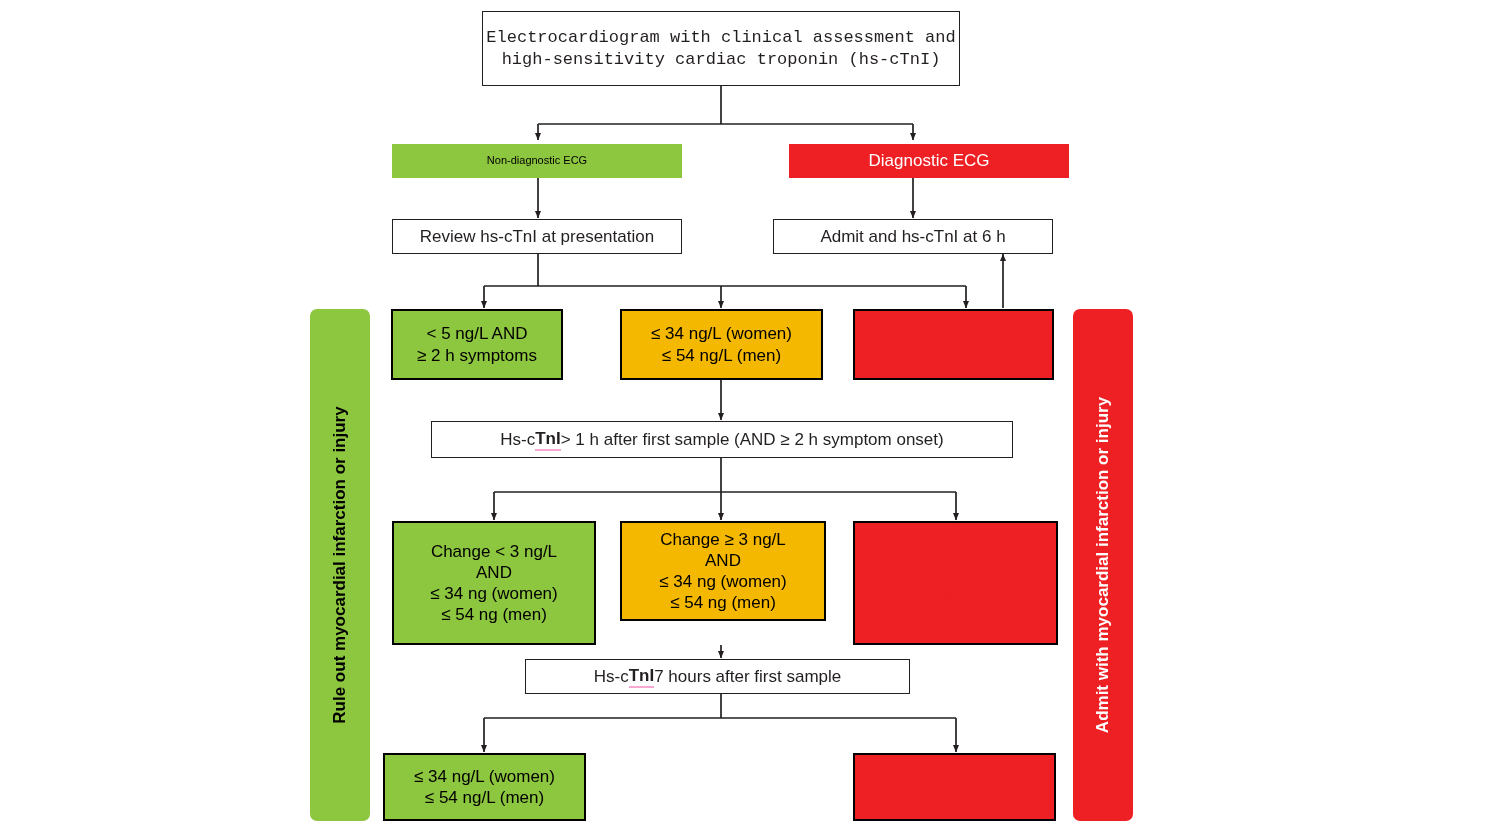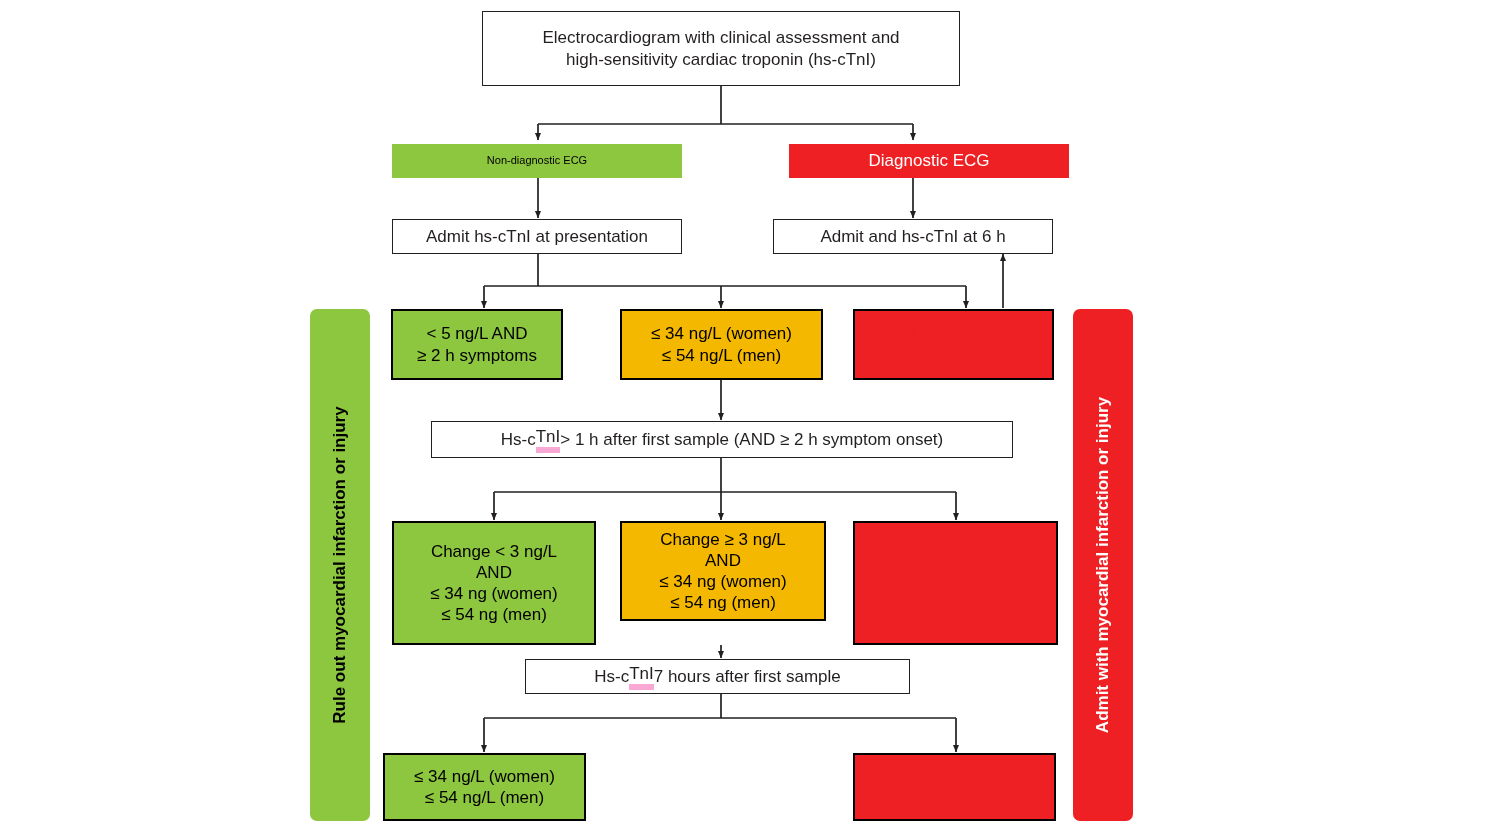--- a/index.html
+++ b/index.html
@@ -83,21 +83,22 @@
     background: #8dc63f;
     border: 2px solid #8dc63f;
     color: #000000;
   }
   .sidebar.right {
     background: #ee2024;
     border: 2px solid #ee2024;
     color: #ffffff;
   }
   .underline-red {
-    border-bottom: 6px solid #f9a8d4;
+    border-bottom: 2px solid #f9a8d4;
+    font-weight: bold;
   }
   svg.links {
     position: absolute;
     left: 0;
     top: 0;
     width: 1497px;
     height: 838px;
     pointer-events: none;
   }
 </style>
@@ -141,28 +142,28 @@
 
       <path d="M721,645 L721,658" marker-end="url(#arrow)"></path>
 
       <path d="M721,692 L721,718"></path>
       <path d="M484,718 L956,718"></path>
       <path d="M484,718 L484,752" marker-end="url(#arrow)"></path>
       <path d="M956,718 L956,752" marker-end="url(#arrow)"></path>
     </g>
   </svg>
 
-  <div class="node plain" style="left:482px; top:11px; width:478px; height:75px;">Electrocardiogram with clinical assessment and
+  <div class="node plain" style="left:482px; top:11px; width:478px; height:75px;font-family:Liberation Mono, monospace;">Electrocardiogram with clinical assessment and
 high-sensitivity cardiac troponin (hs-cTnI)</div>
 
   <div class="node greenlite" style="left:392px; top:144px; width:290px; height:34px;">Non-diagnostic ECG</div>
 
   <div class="node redhdr" style="left:773px; top:144px; width:280px; height:34px;margin-left:16px;">Diagnostic ECG</div>
 
-  <div class="node plain" style="left:392px; top:219px; width:290px; height:35px;">Admit hs-cTnI at presentation</div>
+  <div class="node plain" style="left:392px; top:219px; width:290px; height:35px;">Review hs-cTnI at presentation</div>
 
   <div class="node plain" style="left:773px; top:219px; width:280px; height:35px;text-align:center;">Admit and hs-cTnI at 6 h</div>
 
   <div class="node green" style="left:391px; top:309px; width:172px; height:71px;">&lt; 5 ng/L AND
 ≥ 2 h symptoms</div>
 
   <div class="node amber" style="left:620px; top:309px; width:203px; height:71px;">≤ 34 ng/L (women)
 ≤ 54 ng/L (men)</div>
 
   <div class="node red" style="left:853px; top:309px; width:201px; height:71px;">&gt; 34 ng/L (women)

